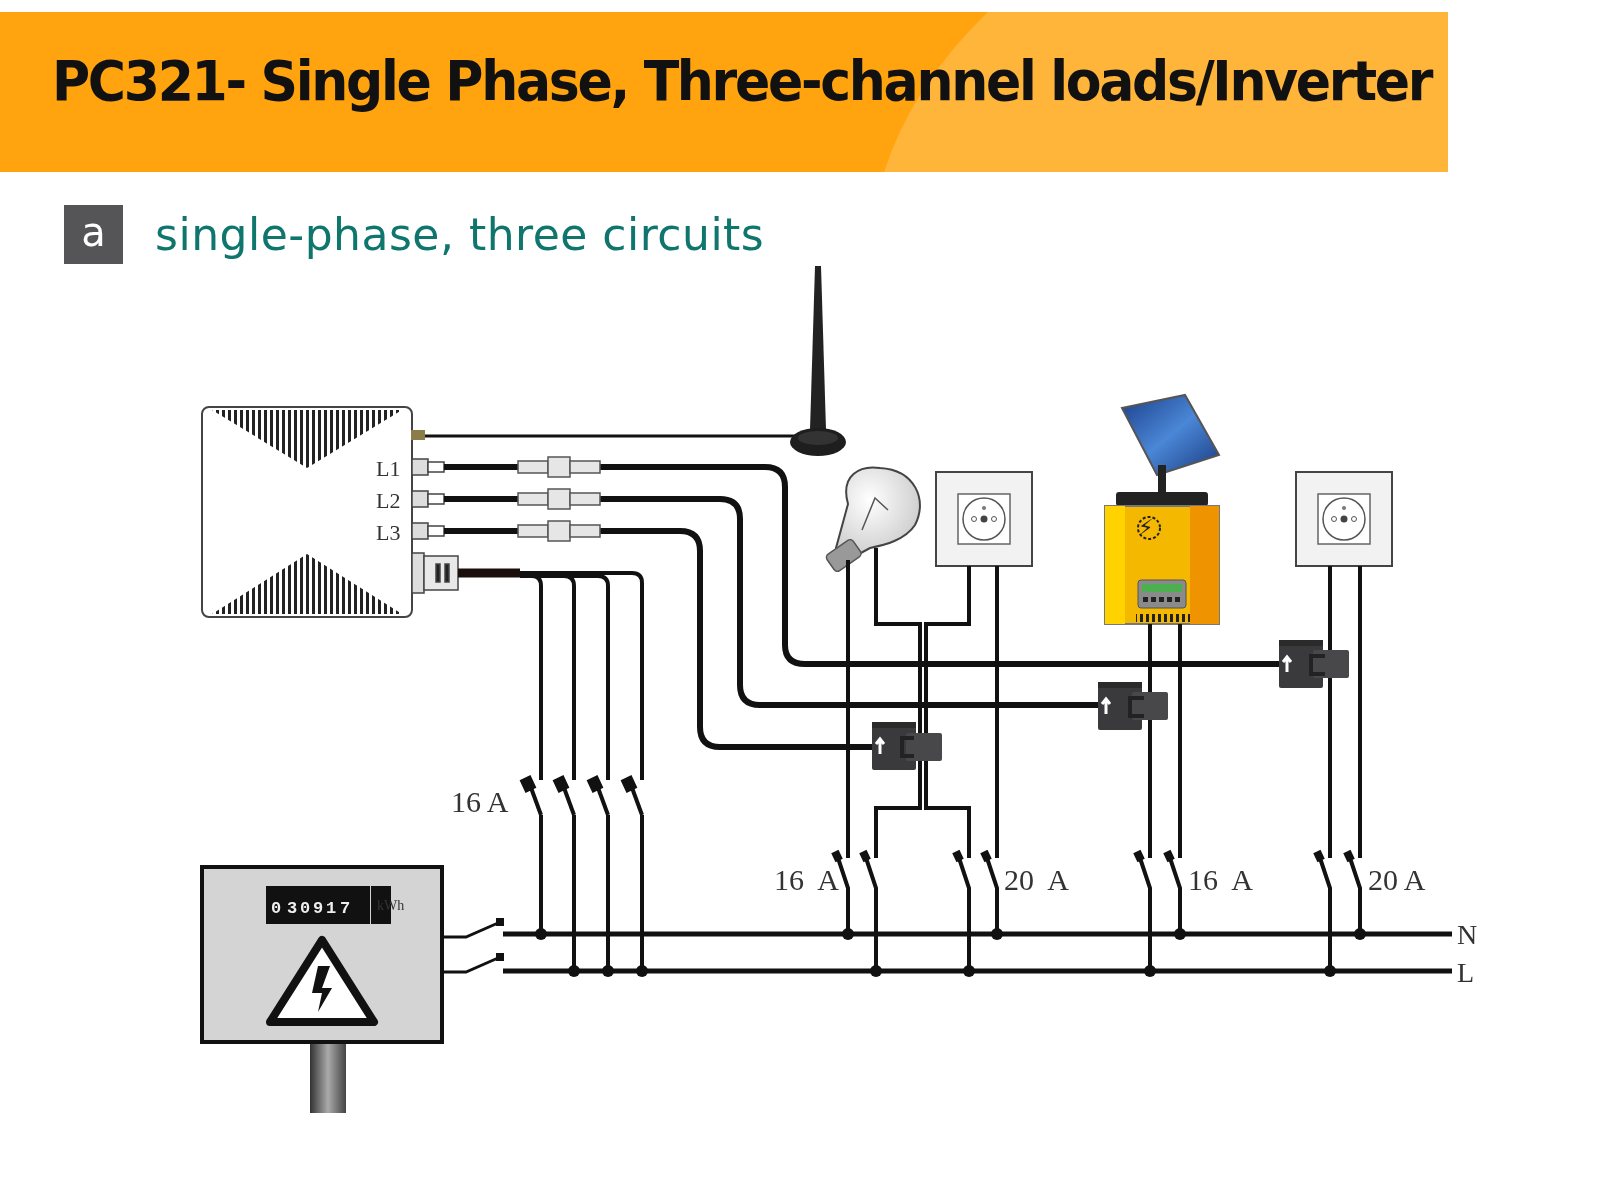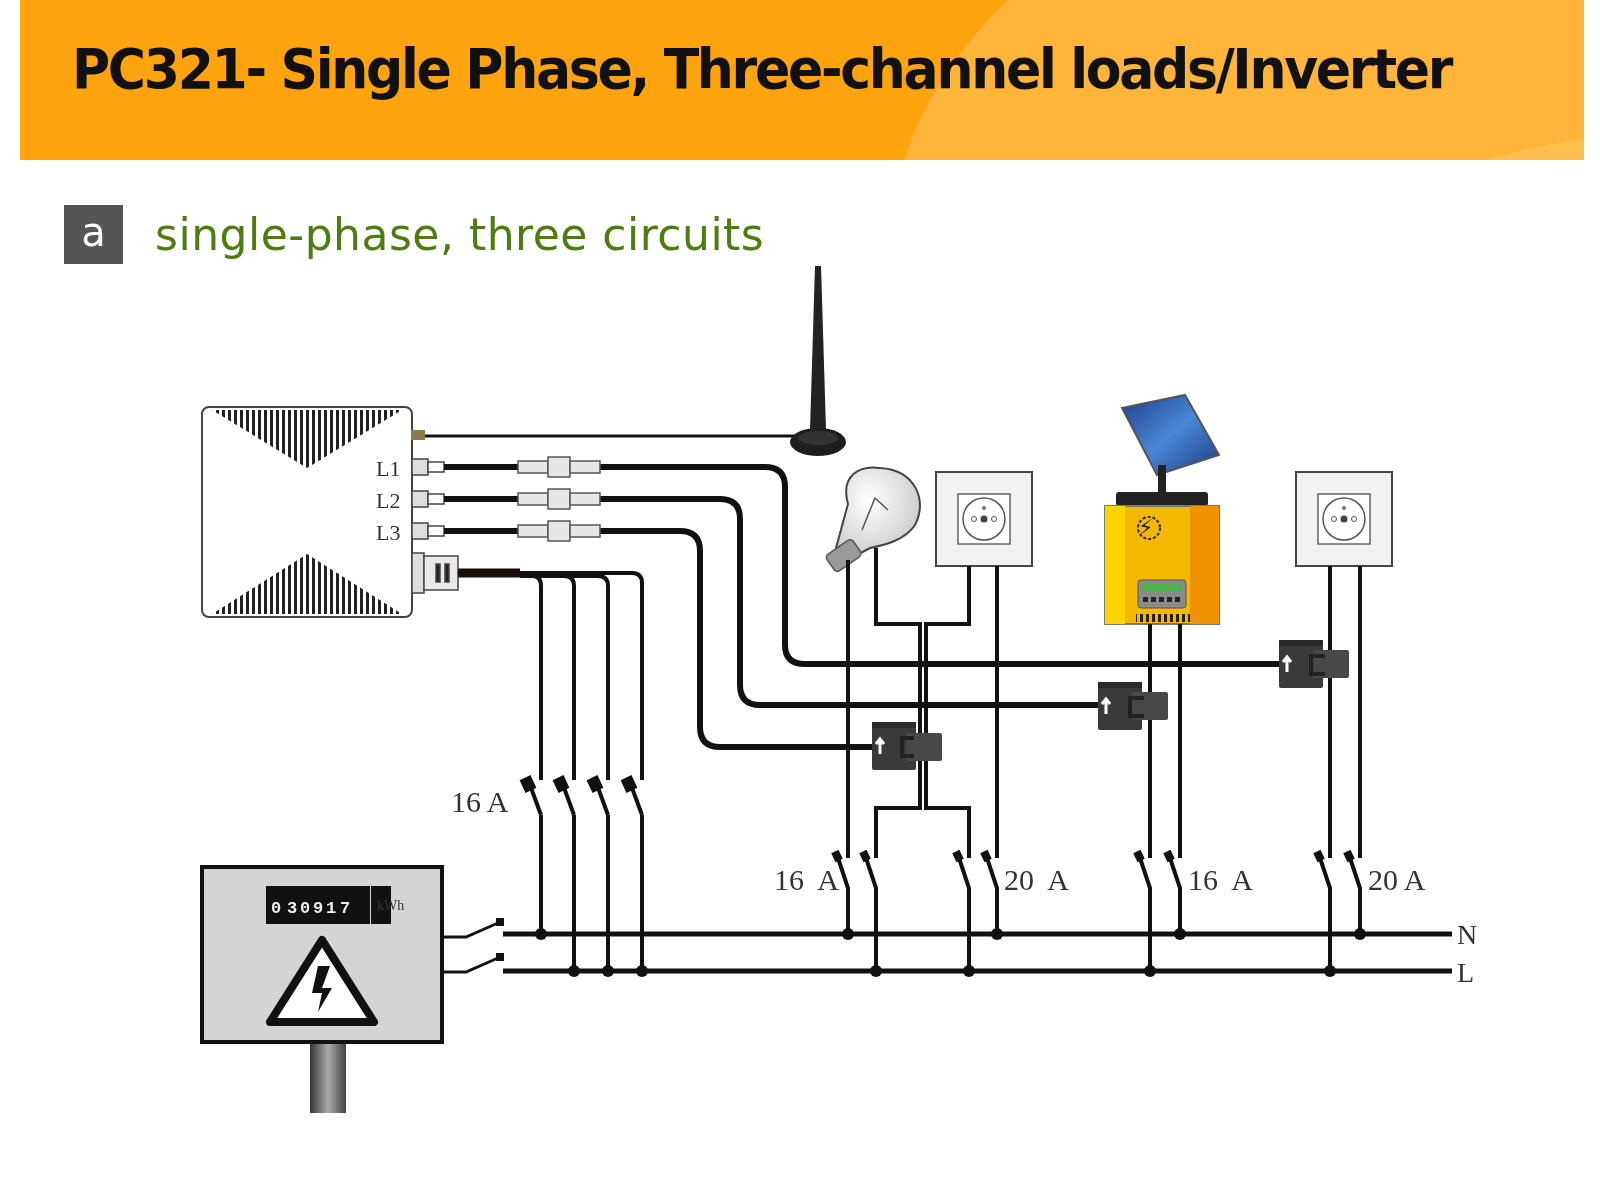--- a/index.html
+++ b/index.html
@@ -1,23 +1,23 @@
 <!DOCTYPE html>
 <html><head>
 <meta charset="utf-8">
 <style>
   html, body { margin: 0; padding: 0; }
   body { width: 1600px; height: 1200px; background: #ffffff; position: relative; overflow: hidden; font-family: "DejaVu Sans", sans-serif; }
-  .banner { position: absolute; left: 0; top: 0; width: 1564px; height: 160px; background: #ffa40f; overflow: hidden; margin-left: 20px; }
+  .banner { position: absolute; left: 0; top: 12px; width: 1448px; height: 160px; background: #ffa40f; overflow: hidden; }
   .banner .swoosh1 { position: absolute; left: 870px; top: -200px; width: 1400px; height: 900px; border-radius: 50%; background: #ffb43a; }
   .banner .swoosh2 { position: absolute; left: 1230px; top: 130px; width: 900px; height: 500px; border-radius: 50%; background: #ffbf50; }
   .banner h1 { position: absolute; left: 52px; top: 36px; margin: 0; font-family: "DejaVu Sans", sans-serif; font-weight: bold; font-size: 56px; letter-spacing: -2.5px; color: #111; transform: scaleX(0.93); transform-origin: left; white-space: nowrap; }
   .subhead { position: absolute; left: 64px; top: 204px; height: 60px; display: flex; align-items: center; }
   .badge { width: 59px; height: 59px; background: #555557; color: #fff; font-size: 40px; display: flex; align-items: center; justify-content: center; line-height: 1; padding-bottom: 4px; box-sizing: border-box; }
-  .subhead .label { margin-left: 32px; font-size: 44px; color: #4d7c0f; letter-spacing: 0.5px; }
+  .subhead .label { margin-left: 32px; font-size: 44px; color: #0f766e; letter-spacing: 0.5px; }
   svg.diagram { position: absolute; left: 0; top: 0; }
   .lbl { font-family: "Liberation Serif", serif; fill: #333; }
 </style>
 </head>
 <body>
 
 <div class="banner">
   <div class="swoosh1"></div>
   <div class="swoosh2"></div>
   <h1>PC321- Single Phase, Three-channel loads/Inverter</h1>

